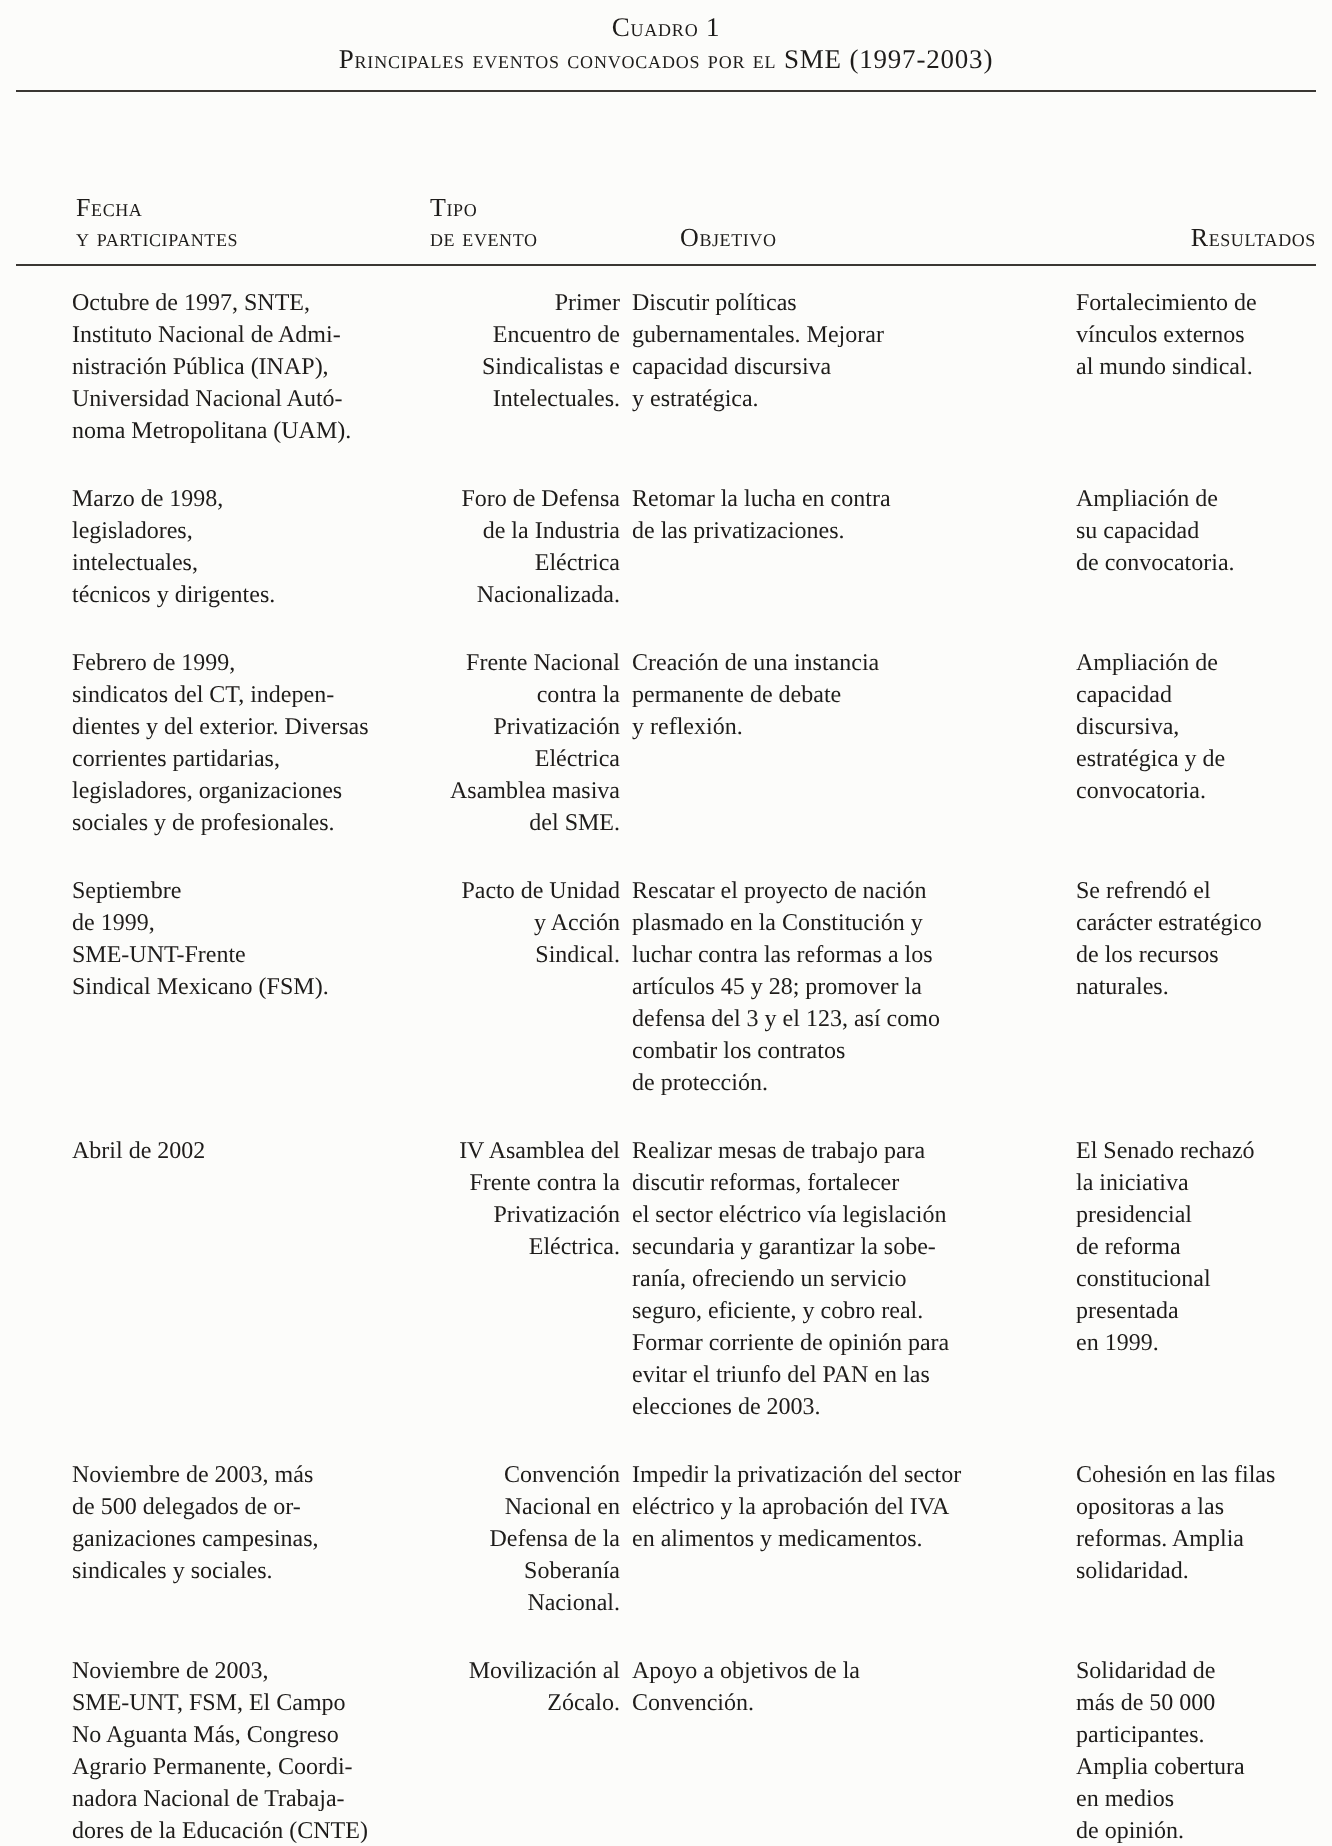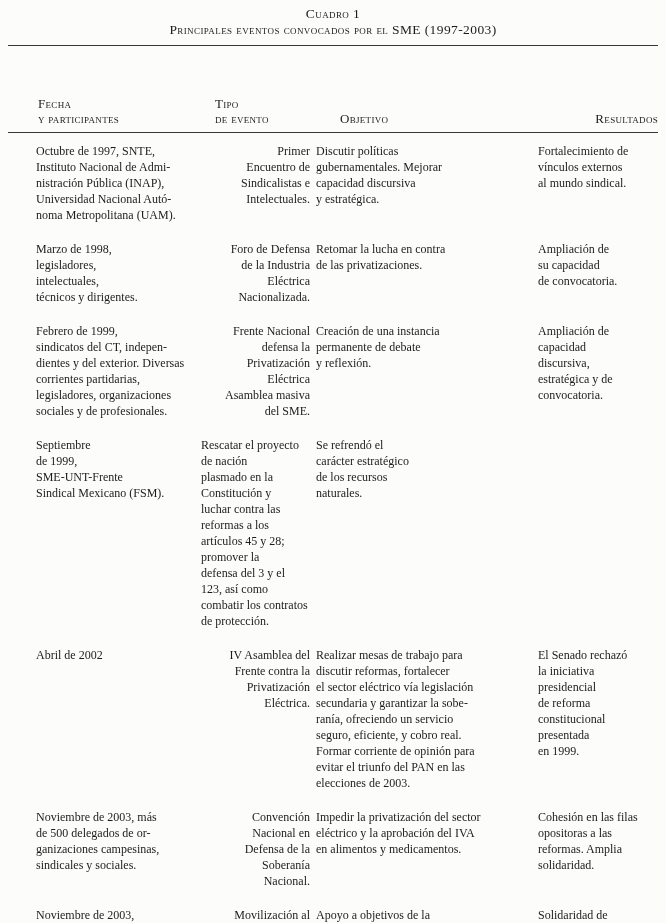--- a/index.html
+++ b/index.html
@@ -125,40 +125,43 @@
     </div>
 
     <div class="grid row">
       <div class="cell col-fecha">Febrero de 1999,
 sindicatos del CT, indepen-
 dientes y del exterior. Diversas
 corrientes partidarias,
 legisladores, organizaciones
 sociales y de profesionales.</div>
       <div class="cell col-tipo">Frente Nacional
-defensa la
+contra la
 Privatización
 Eléctrica
 Asamblea masiva
 del SME.</div>
       <div class="cell col-objetivo">Creación de una instancia
 permanente de debate
 y reflexión.</div>
       <div class="cell col-resultados">Ampliación de
 capacidad
 discursiva,
 estratégica y de
 convocatoria.</div>
     </div>
 
     <div class="grid row">
       <div class="cell col-fecha">Septiembre
 de 1999,
 SME-UNT-Frente
 Sindical Mexicano (FSM).</div>
+      <div class="cell col-tipo">Pacto de Unidad
+y Acción
+Sindical.</div>
       <div class="cell col-objetivo">Rescatar el proyecto de nación
 plasmado en la Constitución y
 luchar contra las reformas a los
 artículos 45 y 28; promover la
 defensa del 3 y el 123, así como
 combatir los contratos
 de protección.</div>
       <div class="cell col-resultados">Se refrendó el
 carácter estratégico
 de los recursos

